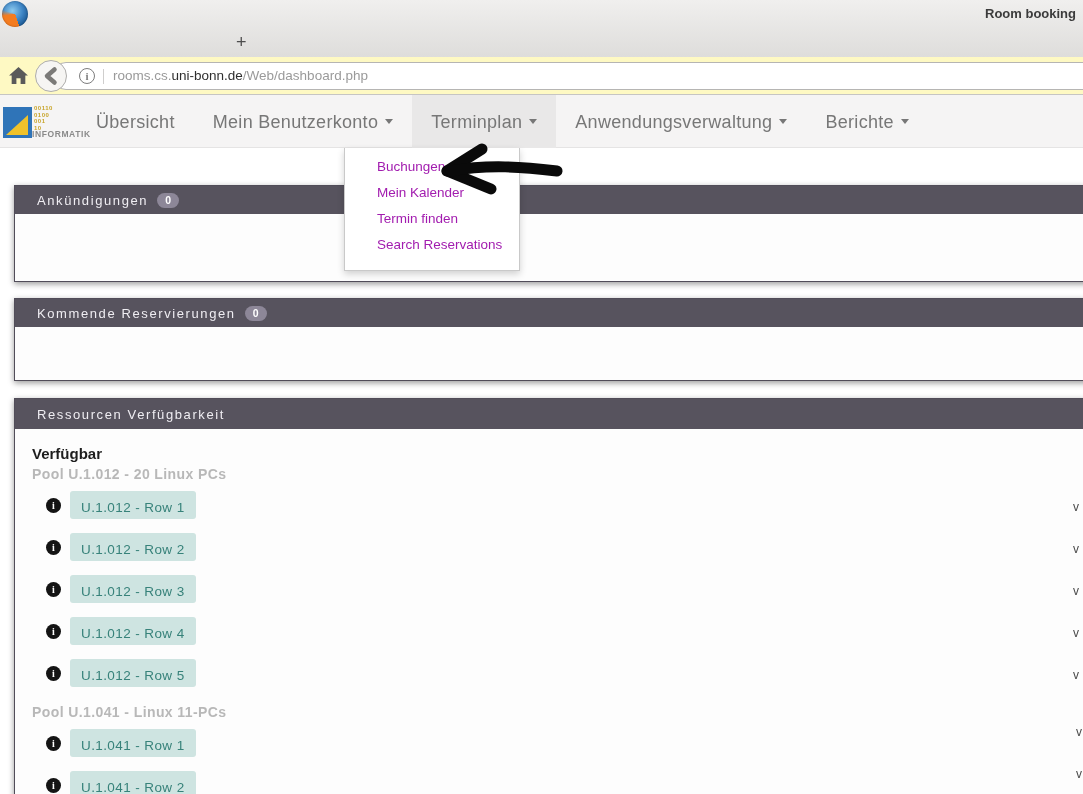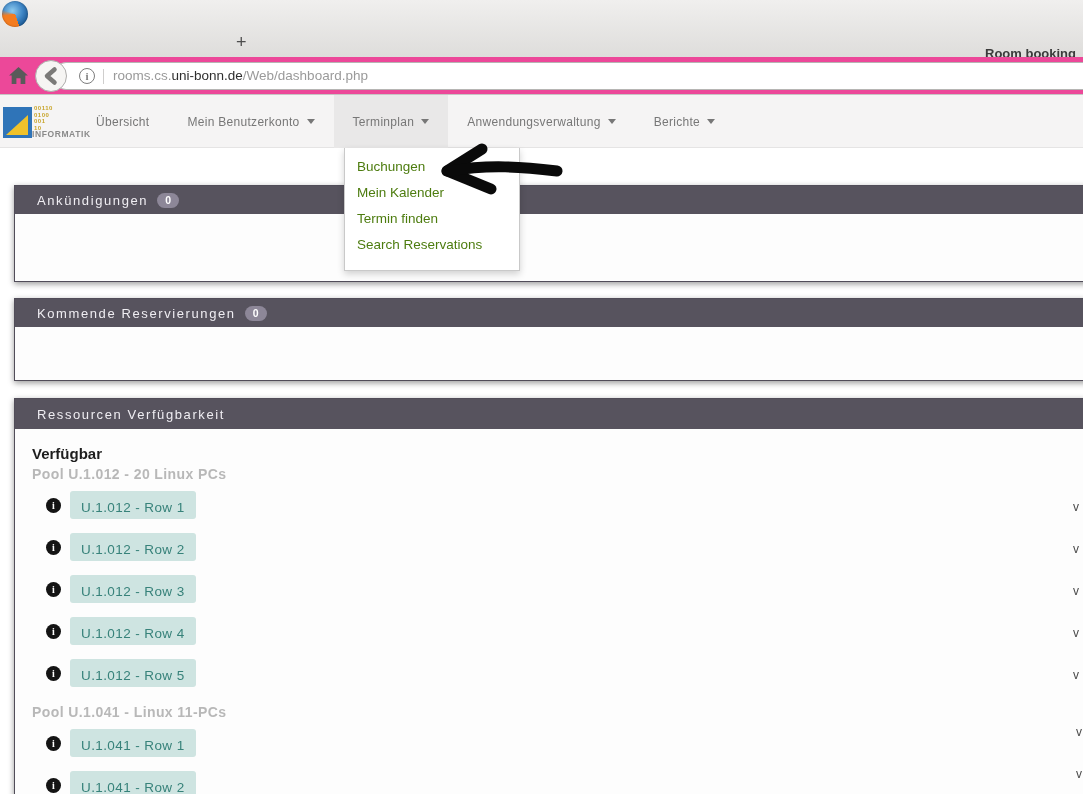--- a/index.html
+++ b/index.html
@@ -19,21 +19,21 @@
   #firefox-icon {
     position:absolute; top:1px; left:2px; width:26px; height:26px;
     border-radius:50%;
     background:
       conic-gradient(from 160deg, #f47c20 0 100deg, rgba(244,124,32,0) 130deg 360deg),
       radial-gradient(circle at 40% 38%, #8ecbee 0%, #3f86c6 45%, #1c5a96 75%, #14497c 100%);
     box-shadow: inset 0 0 2px rgba(0,0,0,.4);
   }
   #window-title {
     position:absolute; top:6px; left:985px; white-space:nowrap;
-    font-size:13px; font-weight:bold; color:#3b3b3b;margin-top:40px;
+    font-size:13px; font-weight:bold; color:#3b3b3b;
   }
   #tab {
     position:absolute; top:29px; left:8px; width:218px; height:29px;
     background: linear-gradient(#f7f6f4,#f1f0ee);
     border:1px solid #b9b8b6; border-bottom:none;
     border-radius:9px 9px 0 0;
   }
   #tab-favicon {
     position:absolute; top:6px; left:13px; width:16px; height:16px;
     background: linear-gradient(135deg,#2a5f9e 48%, #9aa5ad 48% 75%, #cdd3d8 75%);
@@ -49,21 +49,21 @@
   #tab-close {
     position:absolute; top:6px; right:9px; font-size:12px; color:#6b6b6b;
     font-weight:bold; cursor:default;
   }
   #new-tab-btn {
     position:absolute; top:33px; left:236px; font-size:18px; color:#4d4d4d;
     line-height:18px;
   }
   #nav-toolbar {
     position:absolute; top:57px; left:0; width:1083px; height:38px;
-    background:#ec4899;
+    background:#fef9c3;
     border-bottom:1px solid #c6c5c3;
   }
   #home-btn { position:absolute; top:8px; left:8px; width:21px; height:21px; }
   #url-bar {
     position:absolute; top:5px; left:52px; width:1045px; height:28px;
     background:#fff; border:1px solid #b6b5b3;
     border-radius:15px 4px 4px 15px;
   }
   #back-btn {
     position:absolute; top:3px; left:35px; width:32px; height:32px;
@@ -103,39 +103,39 @@
   #brand-binary {
     position:absolute; top:0; left:31px; font-size:6px; line-height:6.5px;
     color:#c8a52a; font-weight:bold; letter-spacing:.5px;
   }
   #brand-name {
     position:absolute; left:29px; top:24px; font-size:8.5px; color:#8a8a8a;
     font-weight:bold; letter-spacing:.6px;
   }
   #site-menu { position:absolute; left:77px; top:0; height:53px; display:flex; }
   .nav-item {
-    height:53px; line-height:52px; padding:0 19px; font-size:12px;
+    height:53px; line-height:52px; padding:0 19px; font-size:18px;
     color:#777; letter-spacing:.3px; white-space:nowrap; display:flex; align-items:center;
   }
   .nav-item.active { background:#e9e8e8;align-items:center; }
   .caret-down {
     display:inline-block; margin-left:7px;
     border-left:4px solid transparent; border-right:4px solid transparent;
     border-top:5px solid #777;
   }
 
   #dropdown {
     position:absolute; top:53px; left:344px; width:176px; z-index:10;
     background:#fff; border:1px solid #c9c9c9; border-top:none;
     box-shadow:0 3px 7px rgba(0,0,0,.18);
     padding:6px 0 12px 0;
   }
   .dropdown-item {
-    height:26px; line-height:26px; padding-left:12px;
-    font-size:13.5px; color:#4d7c0f; white-space:nowrap;
+    height:26px; line-height:26px; padding-left:32px;
+    font-size:13.5px; color:#a21caf; white-space:nowrap;
   }
 
   #annotation-arrow { position:absolute; top:45px; left:438px; z-index:20; }
 
   .panel {
     position:absolute; left:14px; width:1076px;
     border:1px solid #514d59;
     box-shadow:0 2px 6px rgba(0,0,0,.40);
     background:#fdfdfd;
   }

